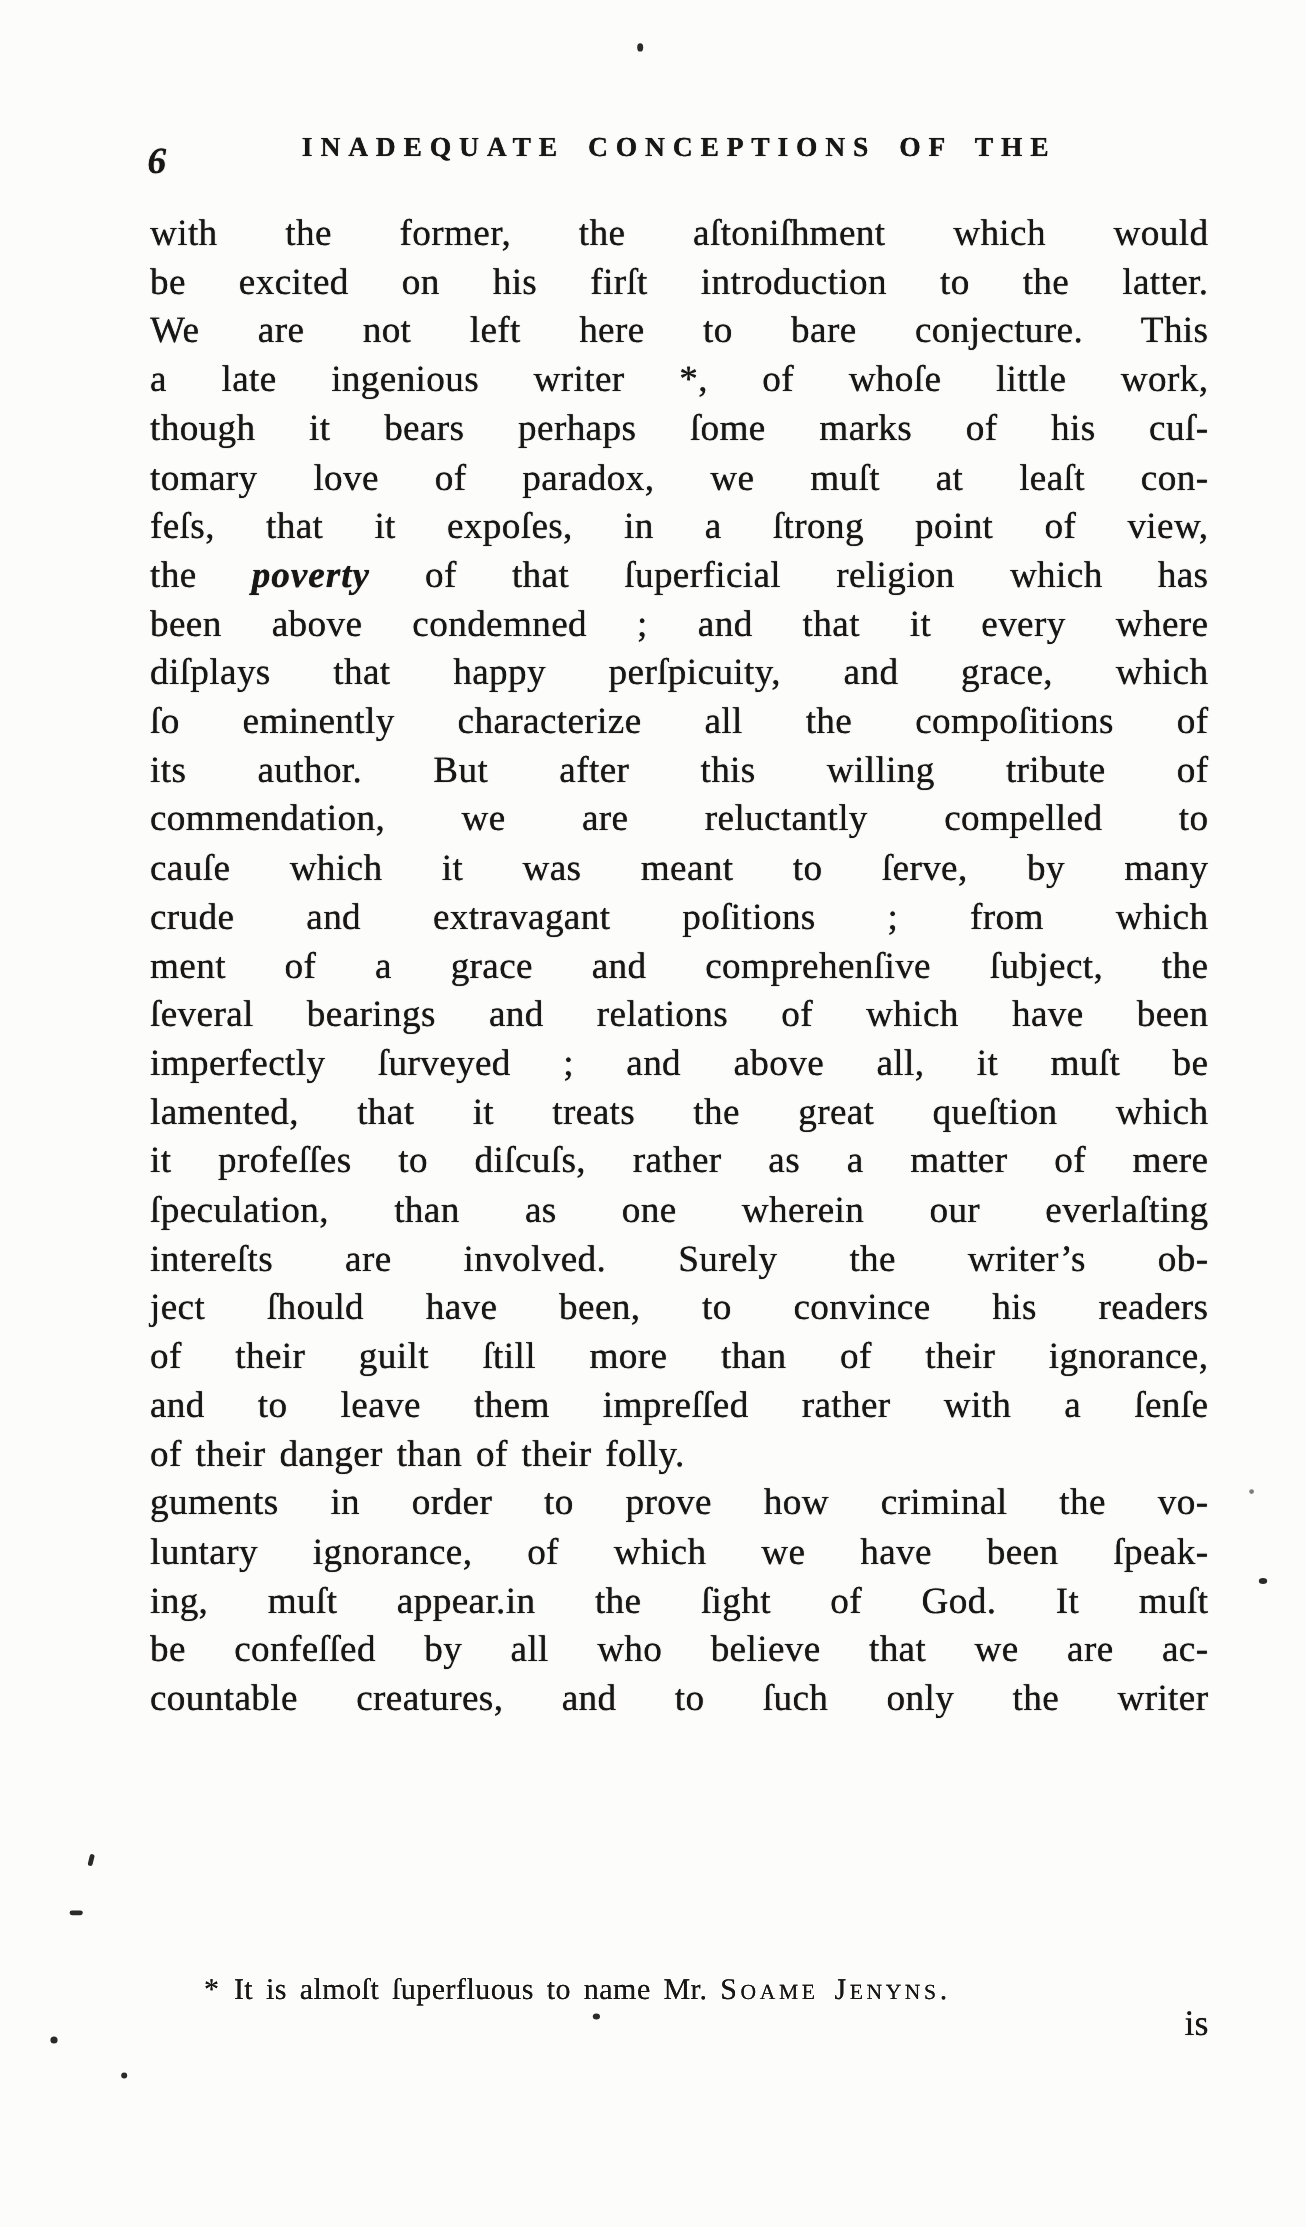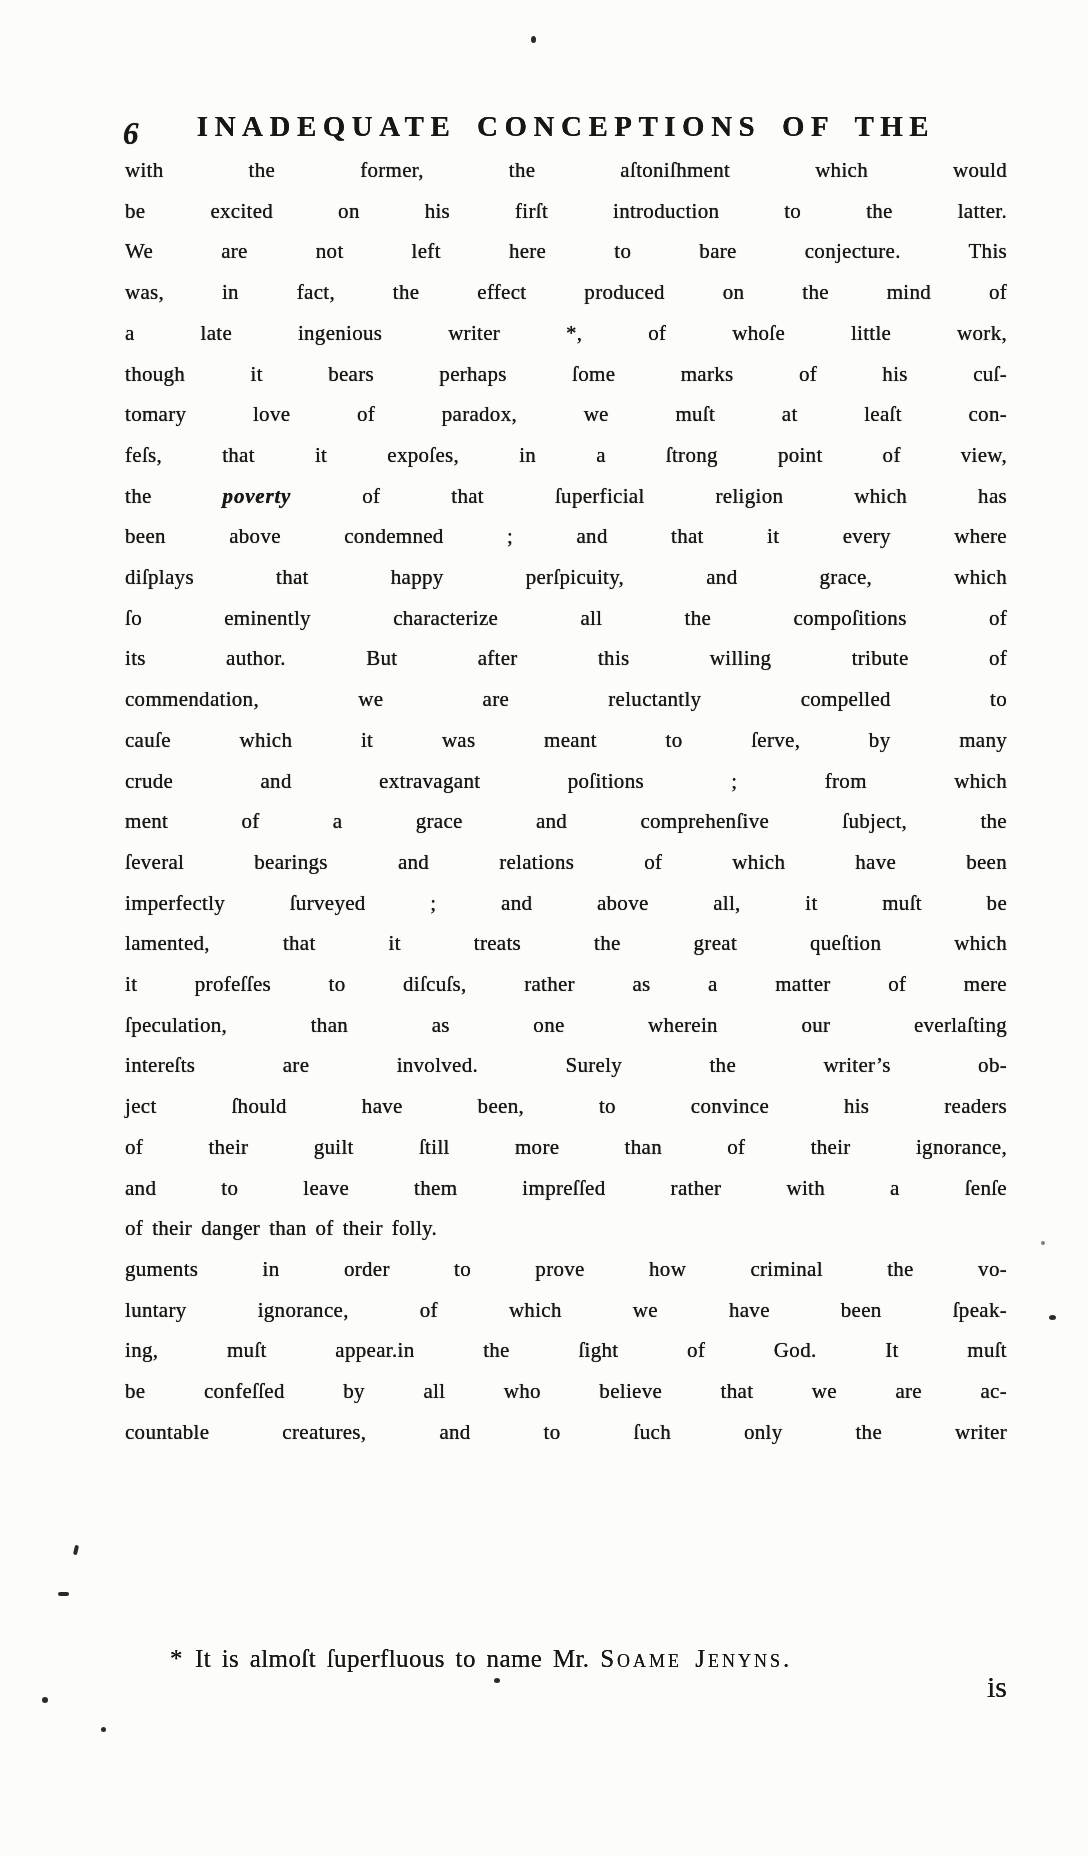--- a/index.html
+++ b/index.html
@@ -14,30 +14,30 @@
   .page { position: absolute; inset: 0; }
 
   .header-row { position: absolute; left: 125px; top: 110px; width: 882px; height: 44px; }
   .page-number {
     position: absolute; left: -2px; top: 6px;
     font-size: 31px; font-weight: bold; font-style: italic;
     text-shadow: 0 0 0.8px currentColor;
   }
   .running-header {
     display: block; text-align: center;
-    font-size: 29px; font-weight: bold;
+    font-size: 23px; font-weight: bold;
     letter-spacing: 6.5px; word-spacing: 7px;
     text-shadow: 0 0 0.6px currentColor;
     white-space: nowrap;
     font-family: Liberation Serif, serif;
   }
 
   .page-body {
-    position: absolute; left: 125px; top: 150px; width: 882px;
-    font-size: 21px; line-height: 40.7px;
+    position: absolute; left: 125px; top: 174px; width: 882px;
+    font-size: 31px; line-height: 40.7px;
     word-spacing: 3.5px; letter-spacing: 0.3px;
     text-shadow: 0 0 0.7px currentColor;
   }
   .line { text-align: justify; text-align-last: justify; }
   .line.para-end { text-align-last: left; }
   .line.indent { text-indent: 30px; }
   .line i { letter-spacing: 0.8px; font-weight: bold; }
 
   .footnote {
     position: absolute; left: 170px; top: 1645px; width: 840px;
@@ -71,21 +71,20 @@
 
   <div class="header-row">
     <span class="page-number">6</span>
     <span class="running-header">INADEQUATE CONCEPTIONS OF THE</span>
   </div>
 
   <div class="page-body">
       <div class="line">with the former, the aſtoniſhment which would</div>
       <div class="line">be excited on his firſt introduction to the latter.</div>
       <div class="line">We are not left here to bare conjecture. This</div>
-      <div class="line">was, in fact, the effect produced on the mind of</div>
       <div class="line">a late ingenious writer *, of whoſe little work,</div>
       <div class="line">though it bears perhaps ſome marks of his cuſ-</div>
       <div class="line">tomary love of paradox, we muſt at leaſt con-</div>
       <div class="line">feſs, that it expoſes, in a ſtrong point of view,</div>
       <div class="line">the <i>poverty</i> of that ſuperficial religion which has</div>
       <div class="line">been above condemned ; and that it every where</div>
       <div class="line">diſplays that happy perſpicuity, and grace, which</div>
       <div class="line">ſo eminently characterize all the compoſitions of</div>
       <div class="line">its author. But after this willing tribute of</div>
       <div class="line">commendation, we are reluctantly compelled to</div>

